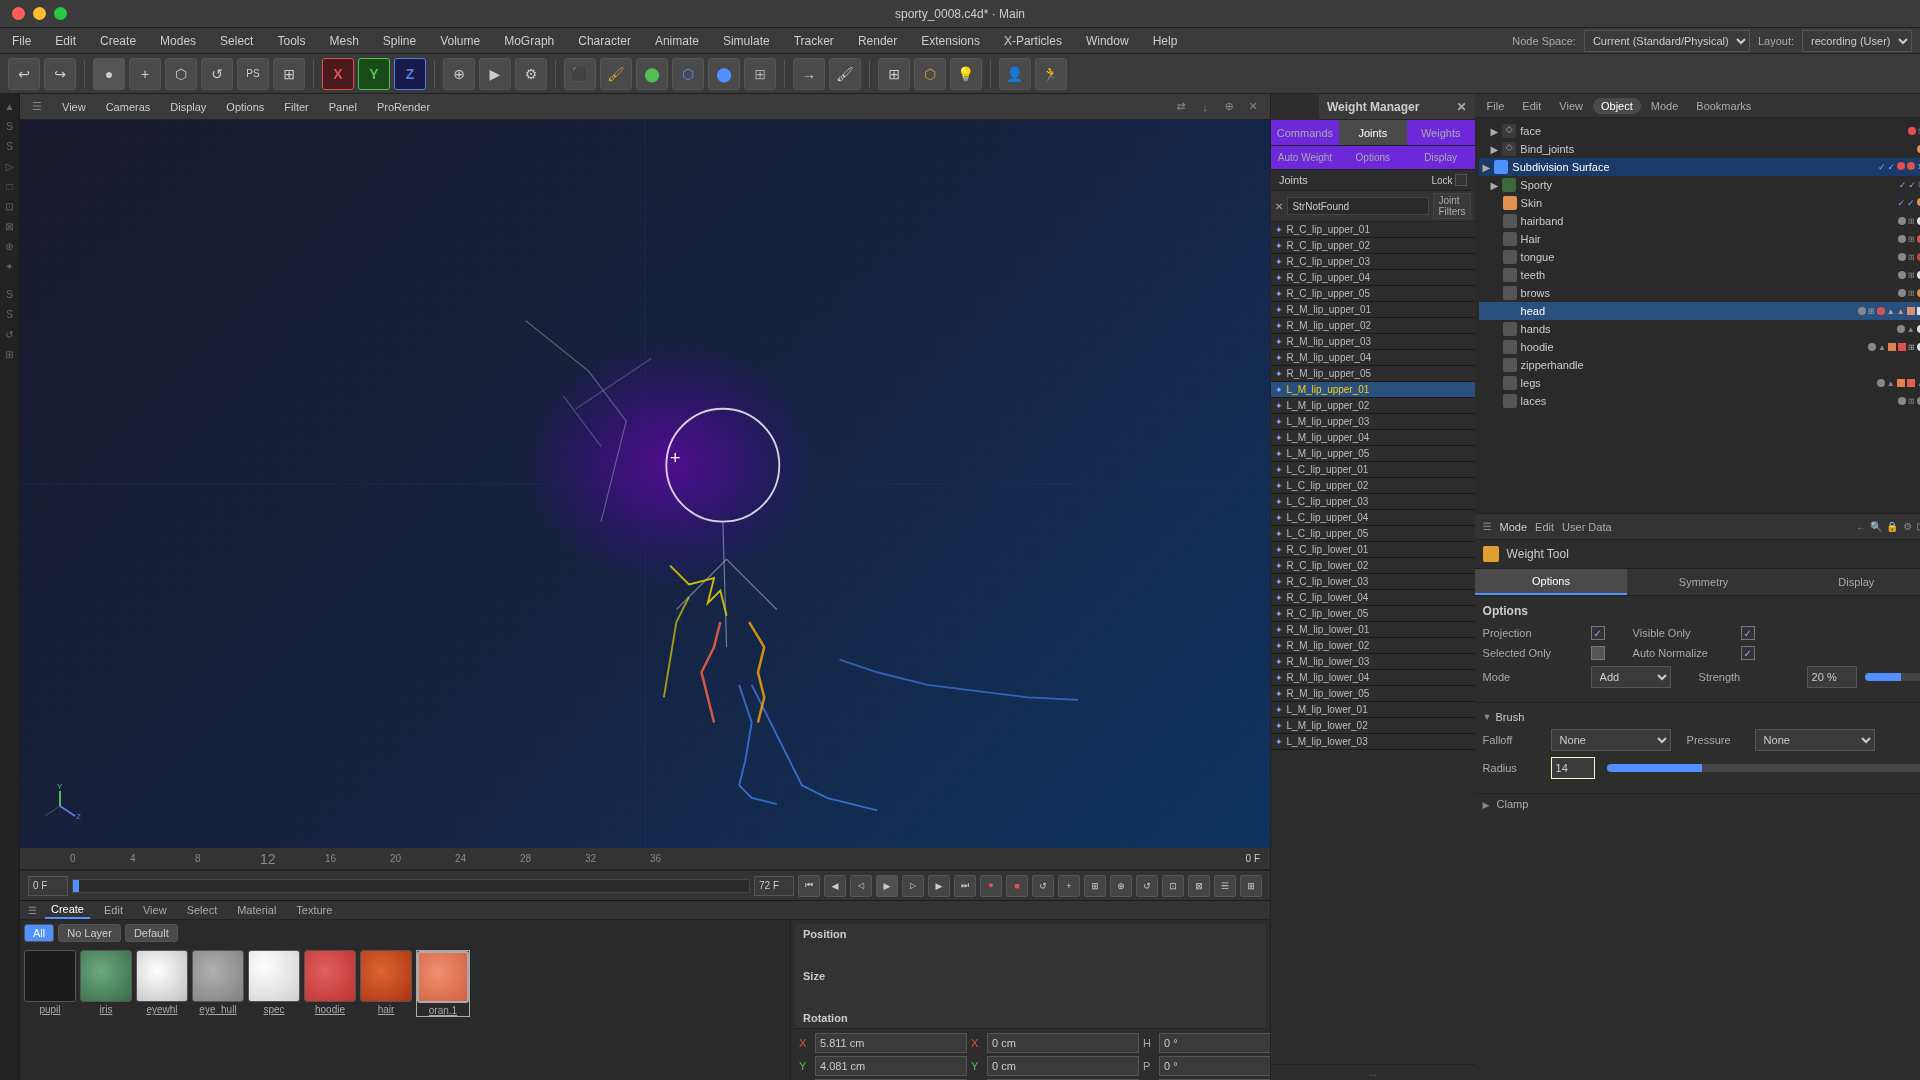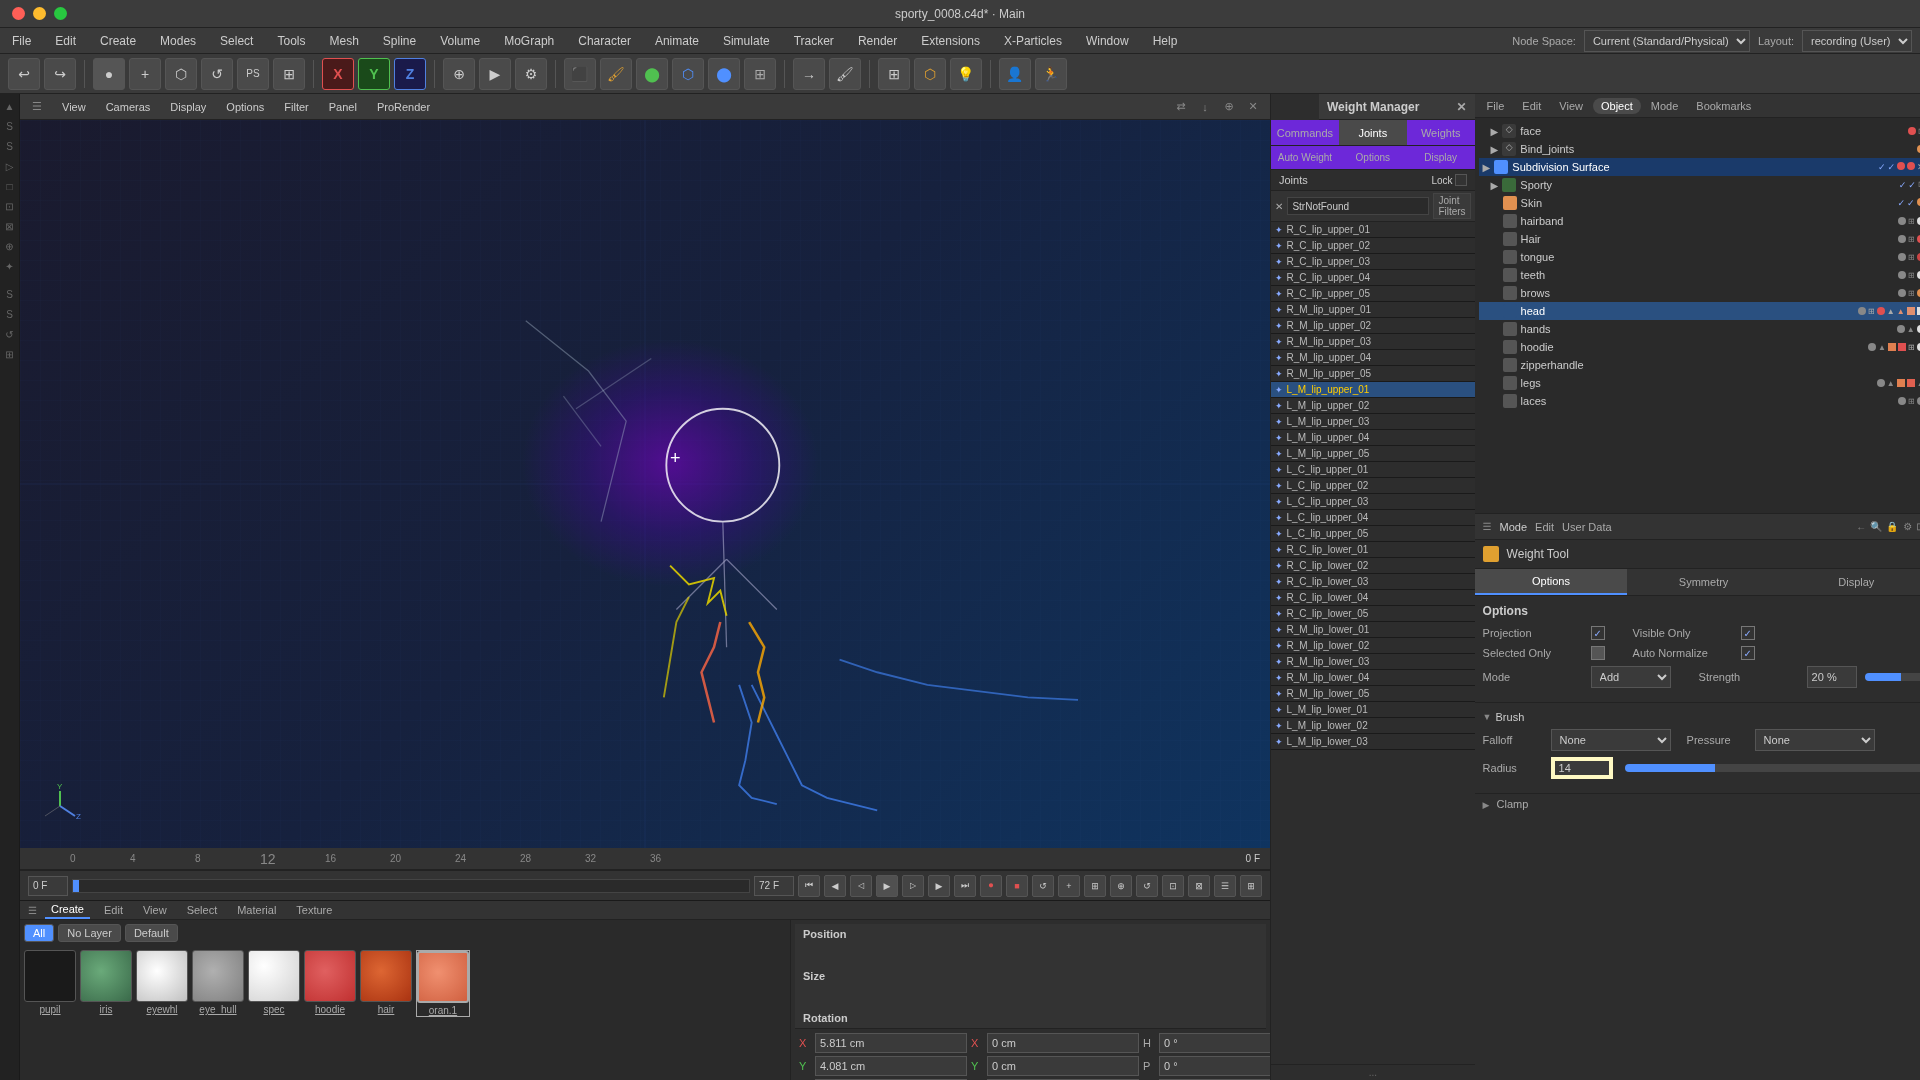--- a/index.html
+++ b/index.html
@@ -102,21 +102,21 @@
     .option-check.checked { background: #333; }
     .checkmark { color: #88aaff; font-size: 10px; }
     .option-select { height: 22px; background: #3a3a3a; border: 1px solid #555; color: #ccc; font-size: 11px; padding: 0 4px; min-width: 80px; }
     .strength-input { width: 50px; height: 22px; background: #3a3a3a; border: 1px solid #555; color: #ccc; font-size: 11px; padding: 0 4px; }
     .strength-slider { width: 60px; height: 8px; background: linear-gradient(to right, #5090ff 60%, #444 60%); border-radius: 4px; }
     .brush-section { padding: 8px; border-top: 1px solid #222; }
     .brush-title { font-size: 11px; color: #ccc; margin-bottom: 6px; display: flex; align-items: center; gap: 4px; }
     .brush-row { display: flex; align-items: center; margin-bottom: 6px; gap: 8px; }
     .brush-label { width: 60px; font-size: 11px; color: #aaa; }
     .brush-select { height: 22px; background: #3a3a3a; border: 1px solid #555; color: #ccc; font-size: 11px; padding: 0 4px; min-width: 120px; }
-    .radius-input { width: 62px; height: 22px; background: #3a3a3a; border: 4px solid #fef9c3; color: #ccc; font-size: 11px; padding: 0 4px; }
+    .radius-input { width: 44px; height: 22px; background: #3a3a3a; border: 1px solid #fef9c3; color: #ccc; font-size: 11px; padding: 0 4px; }
     .radius-slider { flex: 1; height: 8px; background: linear-gradient(to right, #5090ff 30%, #444 30%); border-radius: 4px; }
     .clamp-section { padding: 4px 8px; border-top: 1px solid #222; font-size: 11px; color: #aaa; cursor: pointer; }
 
     
     ::-webkit-scrollbar { width: 8px; }
     ::-webkit-scrollbar-track { background: #2a2a2a; }
     ::-webkit-scrollbar-thumb { background: #555; border-radius: 4px; }
 
     
     .grid-overlay { position: absolute; top: 0; left: 0; width: 100%; height: 100%; opacity: 0.15; pointer-events: none; }

